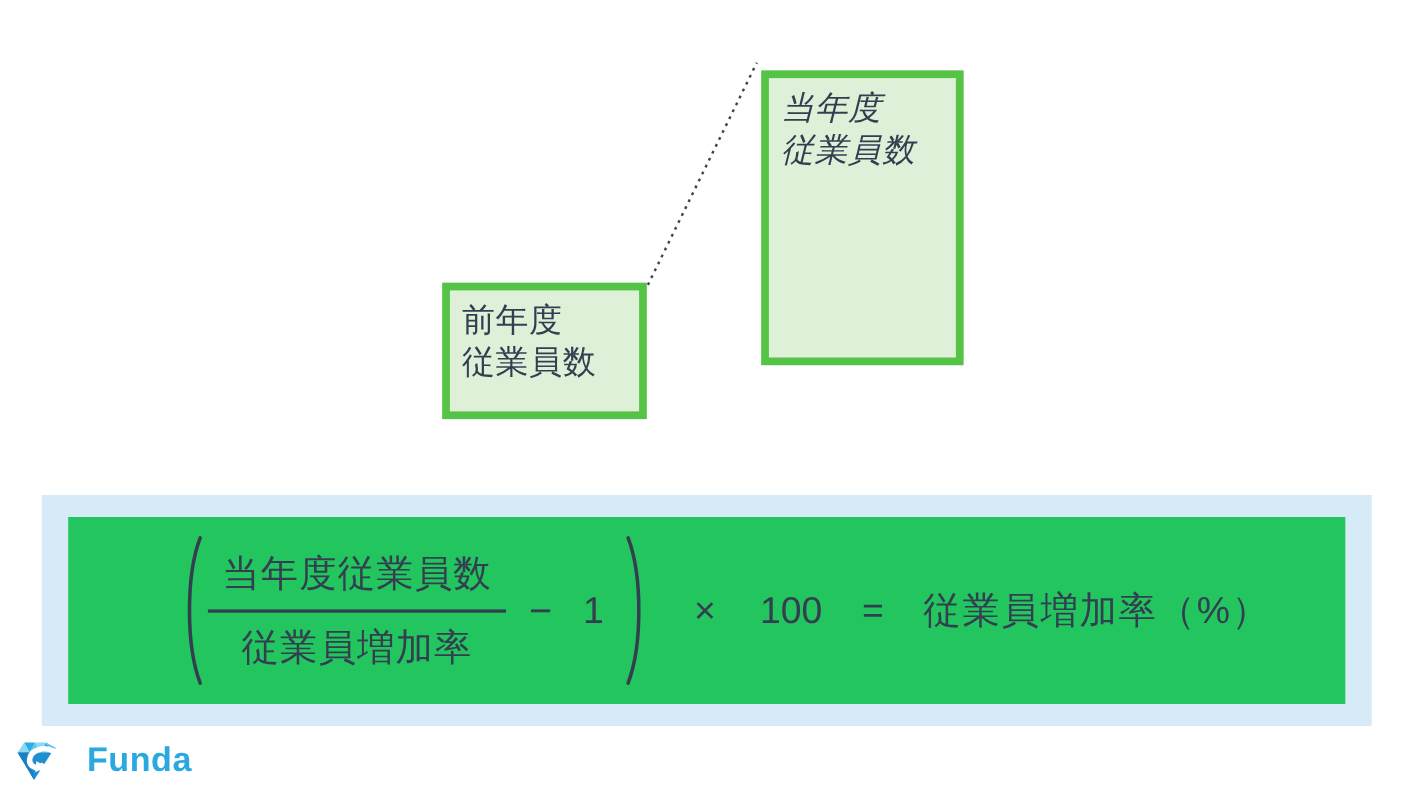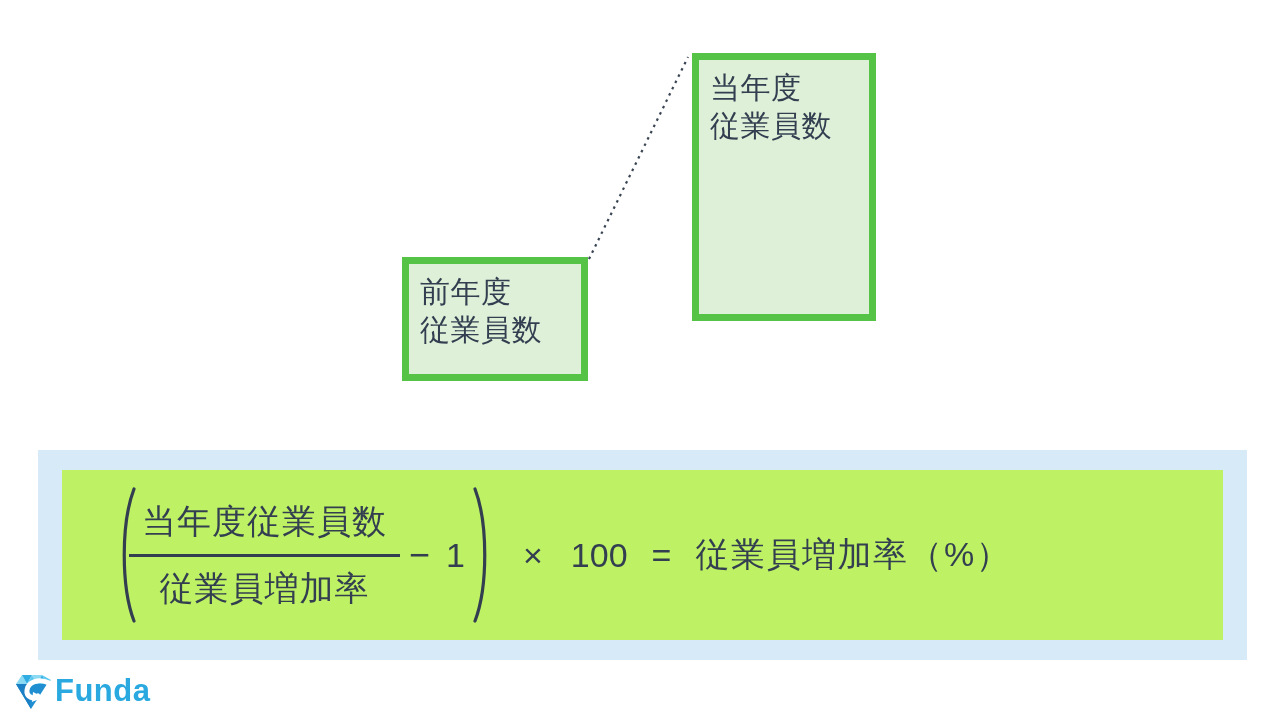--- a/index.html
+++ b/index.html
@@ -9,47 +9,47 @@
     color:#333F50;overflow:hidden;
   }
   
   .bar{
     position:absolute;box-sizing:border-box;
     border:7px solid #55C346;background:#DEF1D8;
     padding:9px 11px;font-size:30px;line-height:38px;font-weight:500;
     color:#333F50;letter-spacing:0.5px;
   }
   .bar-small{left:402px;top:257px;width:186px;height:124px;}
-  .bar-tall{left:692px;top:53px;width:184px;height:268px;}
+  .bar-tall{left:692px;top:64px;width:184px;height:268px;font-style:italic;}
   .bar-label span{display:block;}
   
   .connector{position:absolute;left:0;top:0;pointer-events:none;}
   
   .formula-outer{
     position:absolute;left:38px;top:450px;width:1209px;height:210px;
     background:#D6EAF8;
   }
   .formula-inner{
     position:absolute;left:24px;right:24px;top:20px;bottom:20px;
-    background:#bef264;display:flex;align-items:center;
-    padding-left:52px;box-sizing:border-box;
+    background:#22c55e;display:flex;align-items:center;
+    padding-left:100px;box-sizing:border-box;gap:12px;
   }
   .fraction{display:flex;flex-direction:column;align-items:center;margin:0 10px 0 4px;}
   .frac-line{font-size:34px;letter-spacing:1px;white-space:nowrap;}
   .frac-bar{align-self:stretch;height:3px;background:#333F50;margin:9px -13px;}
   .paren-svg{flex:0 0 auto;}
   .op{font-size:34px;white-space:nowrap;}
   .minus{font-size:36px;margin:0 16px 0 12px;}
   .one{font-size:34px;margin-right:6px;}
   .times{margin-left:28px;}
   .hundred{margin-left:28px;}
   .equals{margin-left:24px;}
   .result{margin-left:24px;font-size:34px;letter-spacing:1.5px;}
   
-  .logo{position:absolute;left:13px;top:671px;display:flex;align-items:center;gap:0;}
+  .logo{position:absolute;left:13px;top:671px;display:flex;align-items:center;gap:24px;}
   .logo-text{font-size:31px;font-weight:700;color:#29A9E0;letter-spacing:0.5px;}
 </style>
 </head>
 <body>
 
 <div class="canvas">
 
   <svg class="connector" width="1280" height="720" viewBox="0 0 1280 720">
     <line x1="589" y1="259" x2="688" y2="57" stroke="#3A4553" stroke-width="2.2" stroke-dasharray="2.5 4.5"></line>
   </svg>

